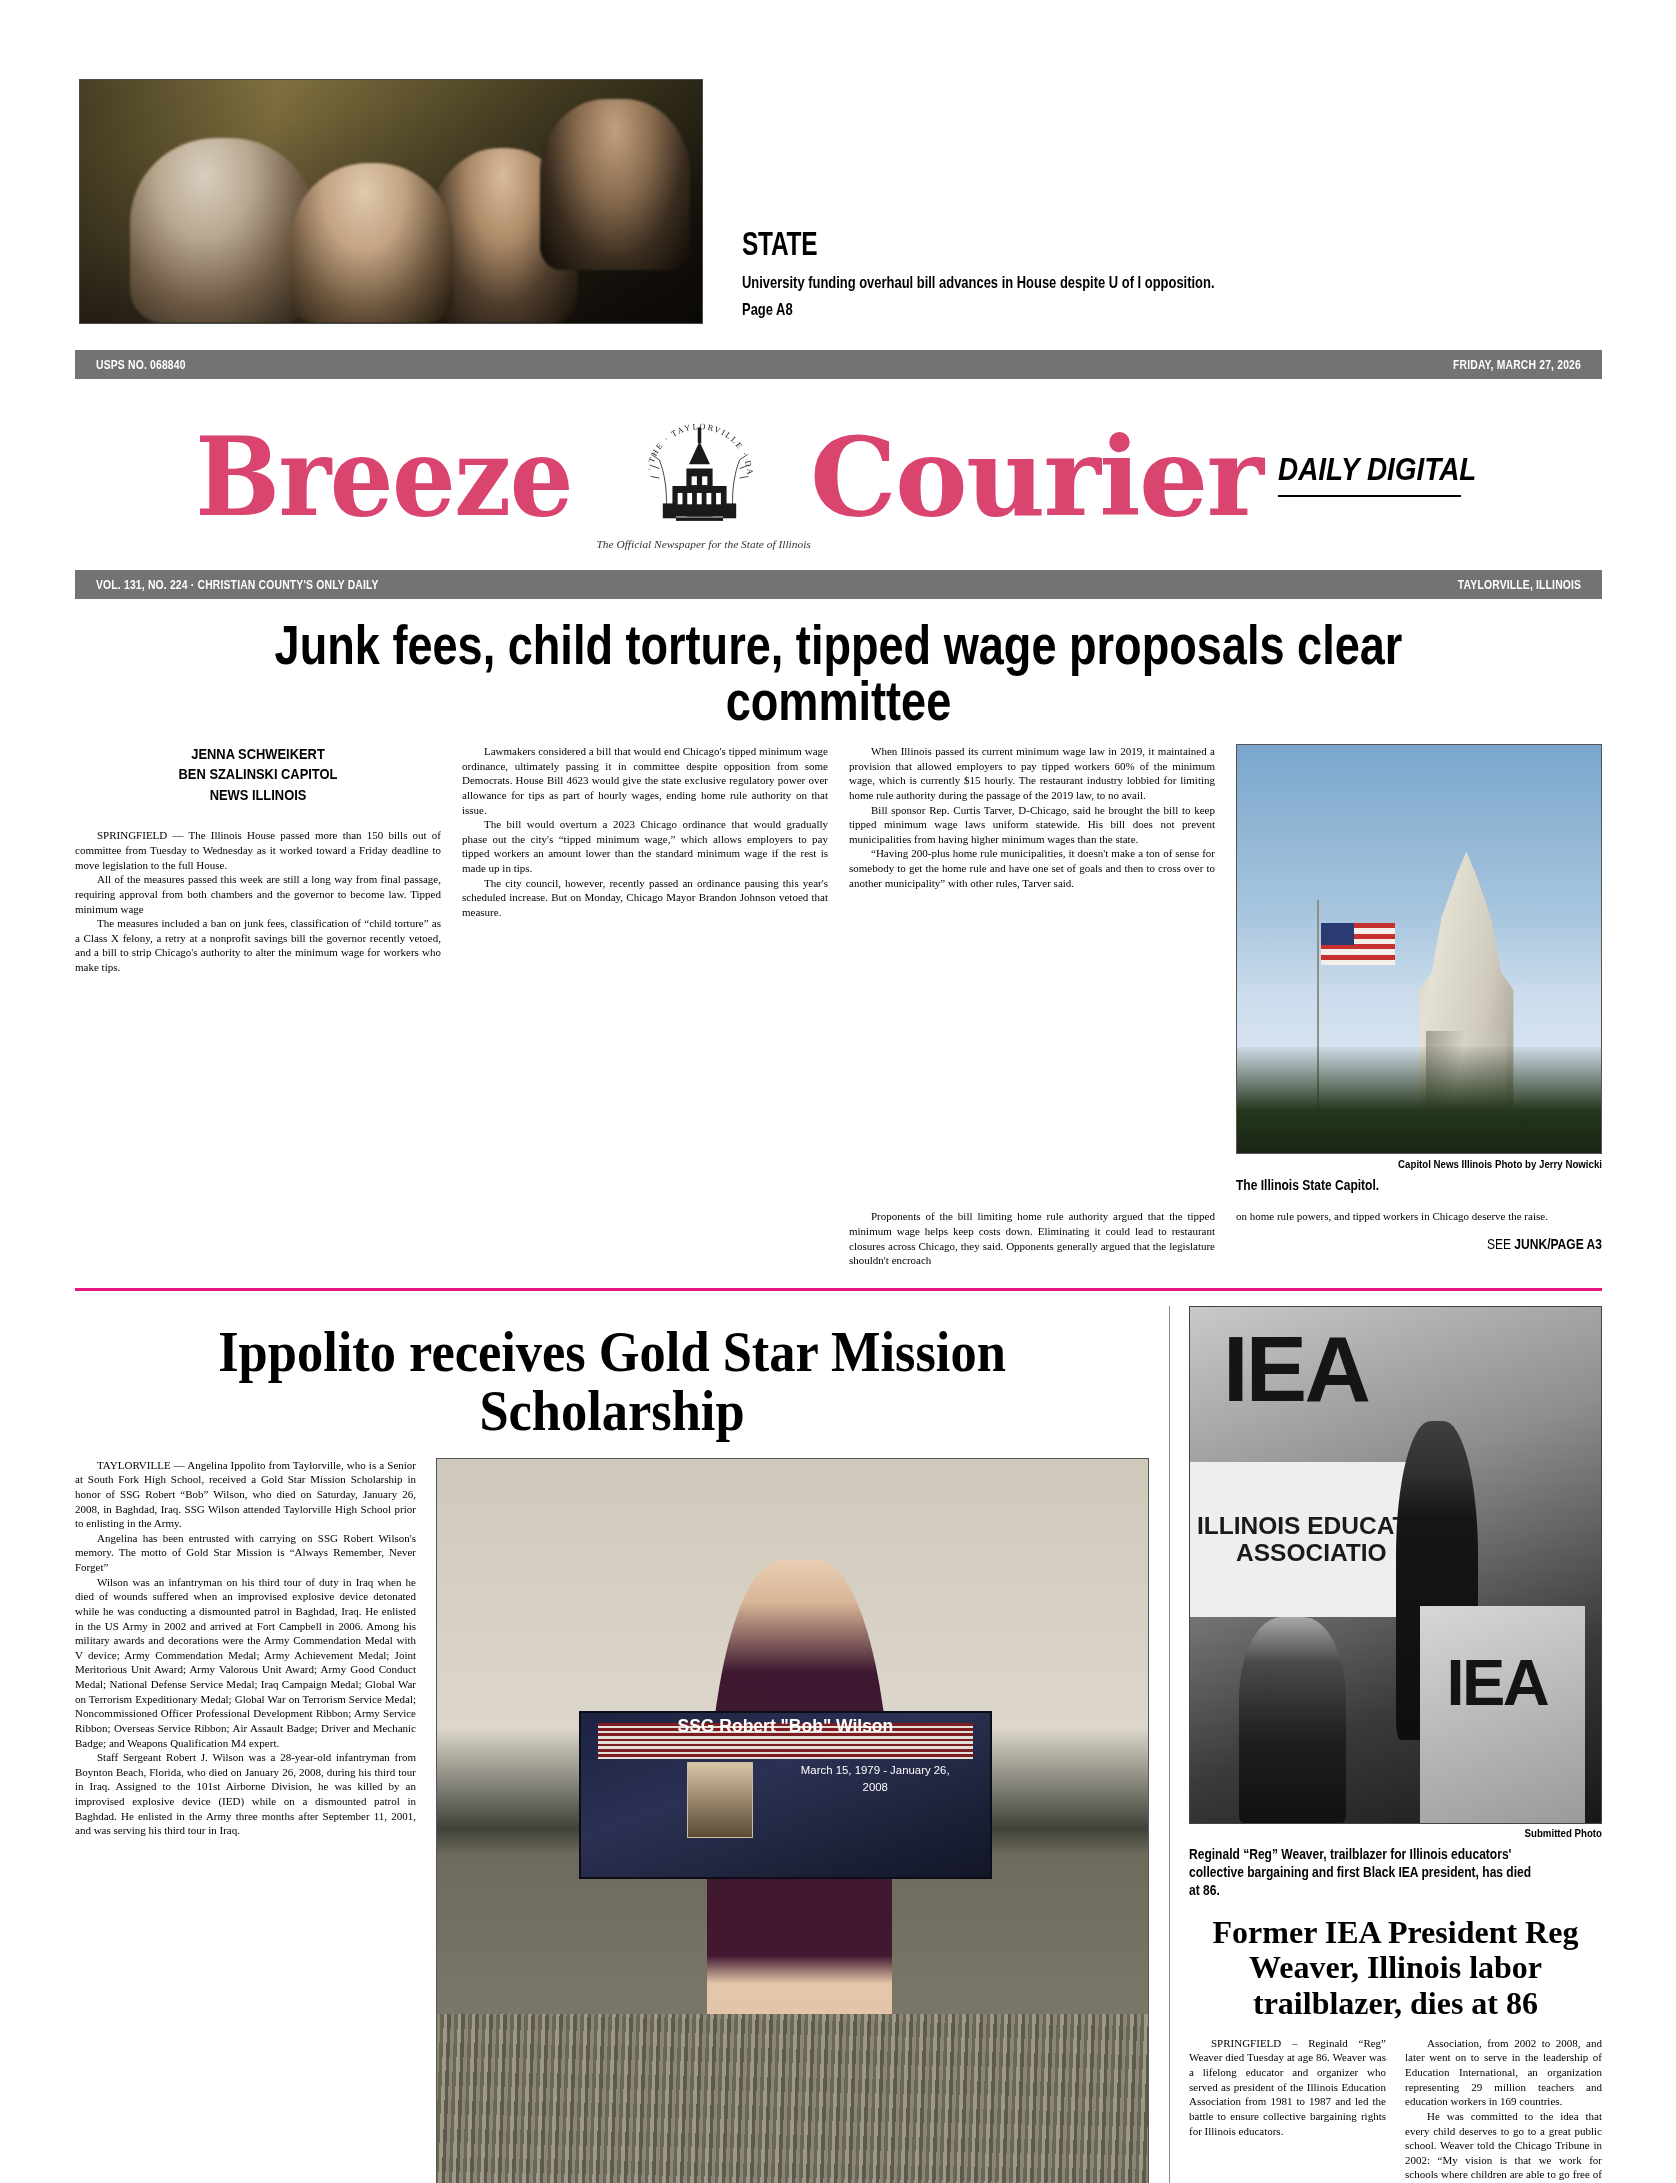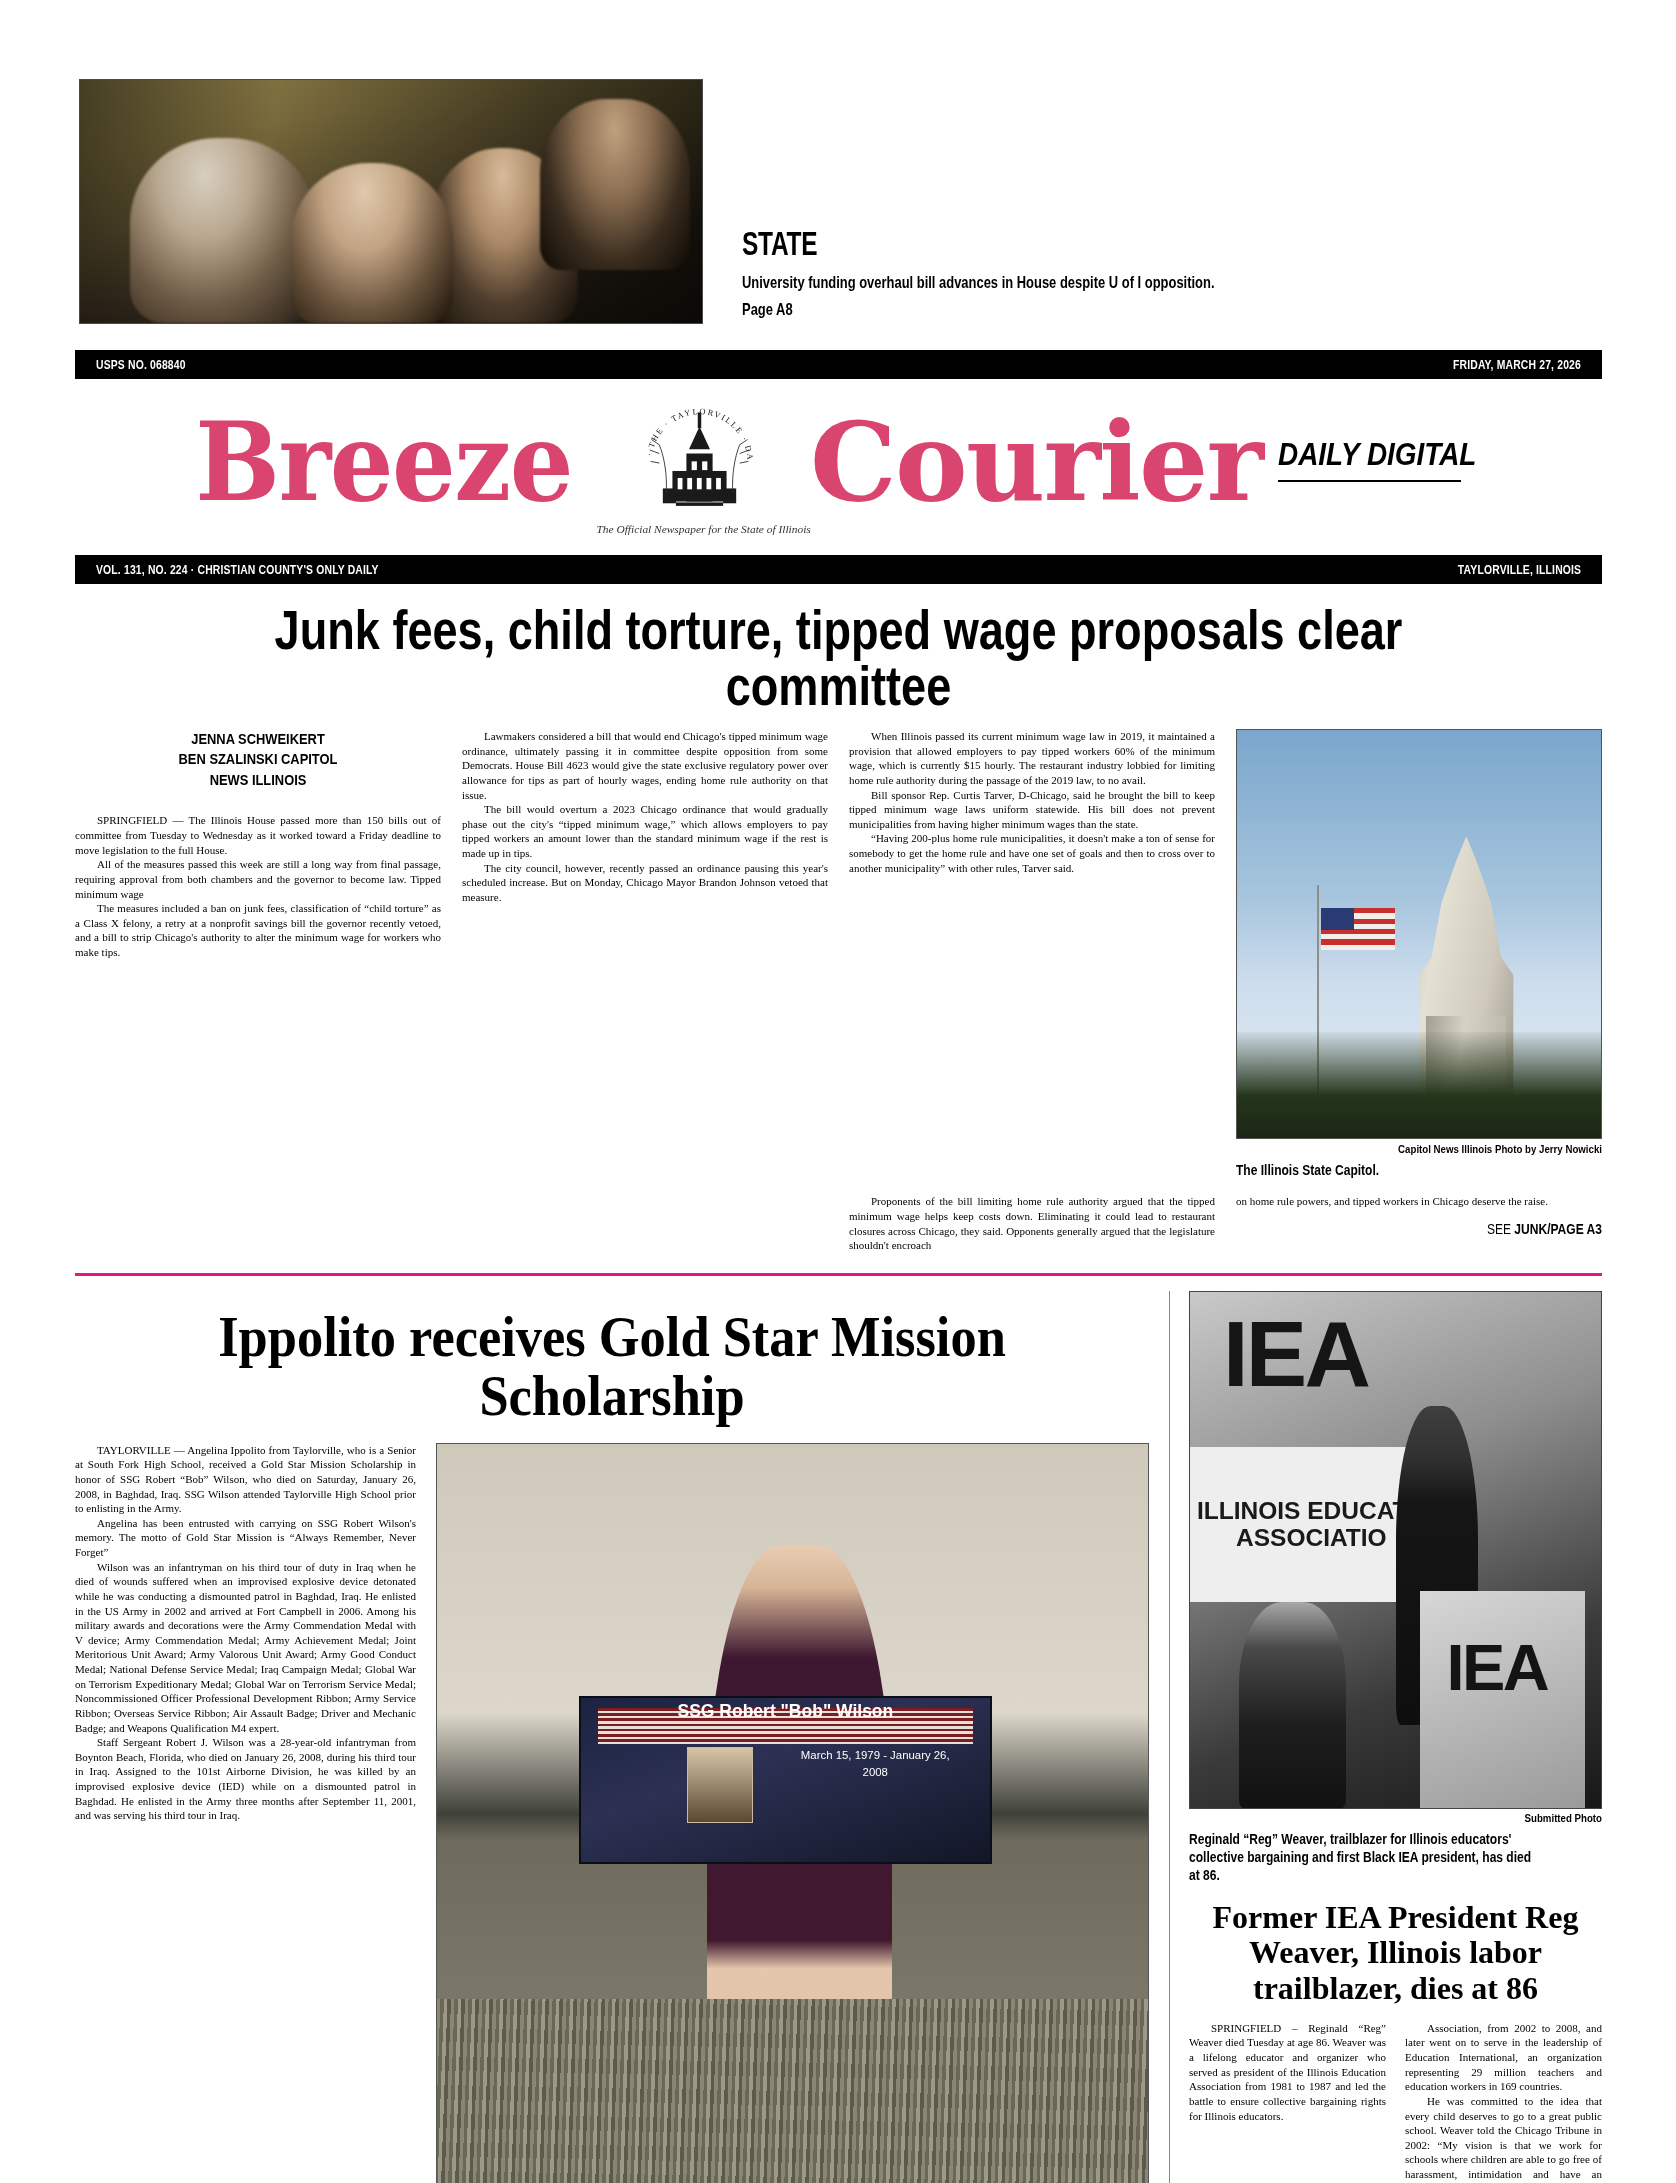--- a/index.html
+++ b/index.html
@@ -53,34 +53,34 @@
   }
   .teaser-sub {
     font-family: "Liberation Sans", sans-serif;
     font-weight: 600; font-size: 16.6px; line-height: 1.62;
     transform: scaleX(.78); transform-origin: left top;
     width: 611px;
   }
 
   
   .blackbar {
-    background: #000000; color: #fff; height: 29px;
+    background: #737373; color: #fff; height: 29px;
     display: flex; align-items: center; justify-content: space-between;
     padding: 0 21px; margin: 0 31px;
   }
   .blackbar span {
     font-family: "Liberation Sans", sans-serif; font-weight: 800;
     font-size: 13px; letter-spacing: 0.2px;
     transform: scaleX(.8); transform-origin: left center;
   }
   .blackbar span.right { transform-origin: right center; }
 
   
   .masthead {
-    margin: 0 31px; padding: 9px 0 20px;
+    margin: 0 31px; padding: 24px 0 20px;
     display: flex; align-items: center; justify-content: center; gap: 4px;
   }
   .mast-word {
     font-family: "DejaVu Serif", serif; font-weight: 700;
     font-size: 109px; color: #d9456f; line-height: .9;
     letter-spacing: -1.7px;
     font-style: normal;
   }
   .mast-word.breeze { transform: scaleX(.92); }
   .mast-seal { width: 205px; text-align: center; flex: 0 0 auto; margin: 0 4.4px; }

